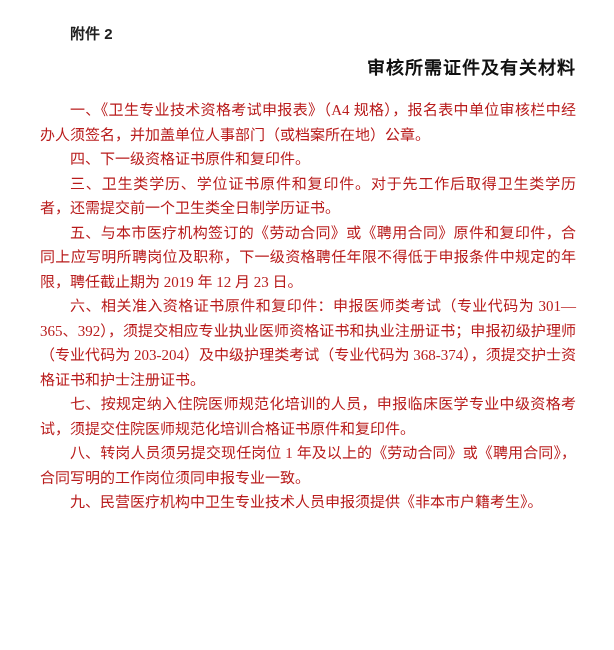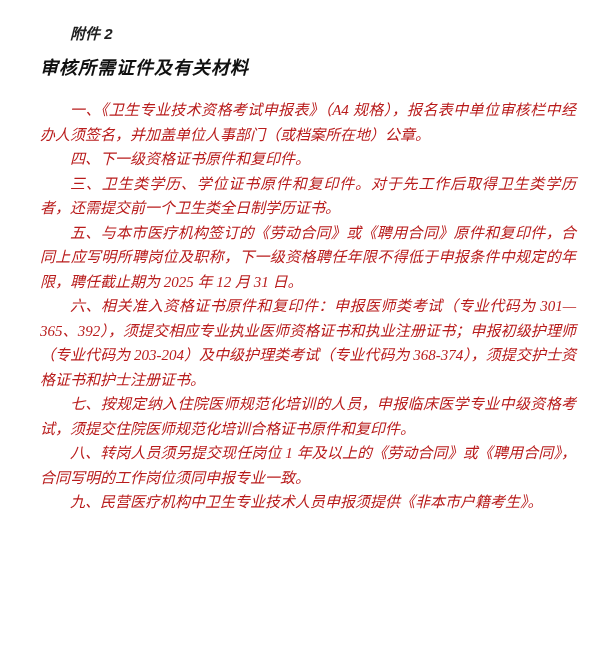--- a/index.html
+++ b/index.html
@@ -13,35 +13,34 @@
     overflow: hidden;
     font-family: "Liberation Serif", "DejaVu Serif", serif;
     color: #1f1f1f;
   }
   .page {
     box-sizing: border-box;
     width: 614px;
     height: 650px;
     padding: 24px 38px 16px 40px;
     background: #ffffff;
-    font-style: italic;
   }
   .attachment-label {
     font-family: "Liberation Sans", "DejaVu Sans", sans-serif;
     font-size: 15px;
     font-weight: 600;
     color: #1f1f1f;
     margin: 0 0 0 30px;
     line-height: 20px;
   }
   .doc-title {
     font-family: "Liberation Sans", "DejaVu Sans", sans-serif;
     font-size: 18px;
     font-weight: 700;
-    text-align: left;
+    text-align: right;
     color: #111111;
     margin: 12px 0 18px 0;
     line-height: 24px;
     letter-spacing: 1px;
   }
   .doc-body p {
     font-size: 15px;
     line-height: 24.5px;
     text-align: justify;
     text-justify: inter-ideograph;
@@ -55,19 +54,19 @@
 
 <div class="page">
   <div class="attachment-label">附件 2</div>
 
   <h1 class="doc-title">审核所需证件及有关材料</h1>
 
   <div class="doc-body">
     <p>一、《卫生专业技术资格考试申报表》（A4 规格），报名表中单位审核栏中经办人须签名，并加盖单位人事部门（或档案所在地）公章。</p>
     <p>四、下一级资格证书原件和复印件。</p>
     <p>三、卫生类学历、学位证书原件和复印件。对于先工作后取得卫生类学历者，还需提交前一个卫生类全日制学历证书。</p>
-    <p>五、与本市医疗机构签订的《劳动合同》或《聘用合同》原件和复印件，合同上应写明所聘岗位及职称，下一级资格聘任年限不得低于申报条件中规定的年限，聘任截止期为 2025 年 12 月 31 日。</p>
+    <p>五、与本市医疗机构签订的《劳动合同》或《聘用合同》原件和复印件，合同上应写明所聘岗位及职称，下一级资格聘任年限不得低于申报条件中规定的年限，聘任截止期为 2019 年 12 月 23 日。</p>
     <p>六、相关准入资格证书原件和复印件：申报医师类考试（专业代码为 301—365、392），须提交相应专业执业医师资格证书和执业注册证书；申报初级护理师（专业代码为 203-204）及中级护理类考试（专业代码为 368-374），须提交护士资格证书和护士注册证书。</p>
     <p>七、按规定纳入住院医师规范化培训的人员，申报临床医学专业中级资格考试，须提交住院医师规范化培训合格证书原件和复印件。</p>
     <p>八、转岗人员须另提交现任岗位 1 年及以上的《劳动合同》或《聘用合同》，合同写明的工作岗位须同申报专业一致。</p>
     <p>九、民营医疗机构中卫生专业技术人员申报须提供《非本市户籍考生》。</p>
   </div>
 </div>
 
 </body></html>

